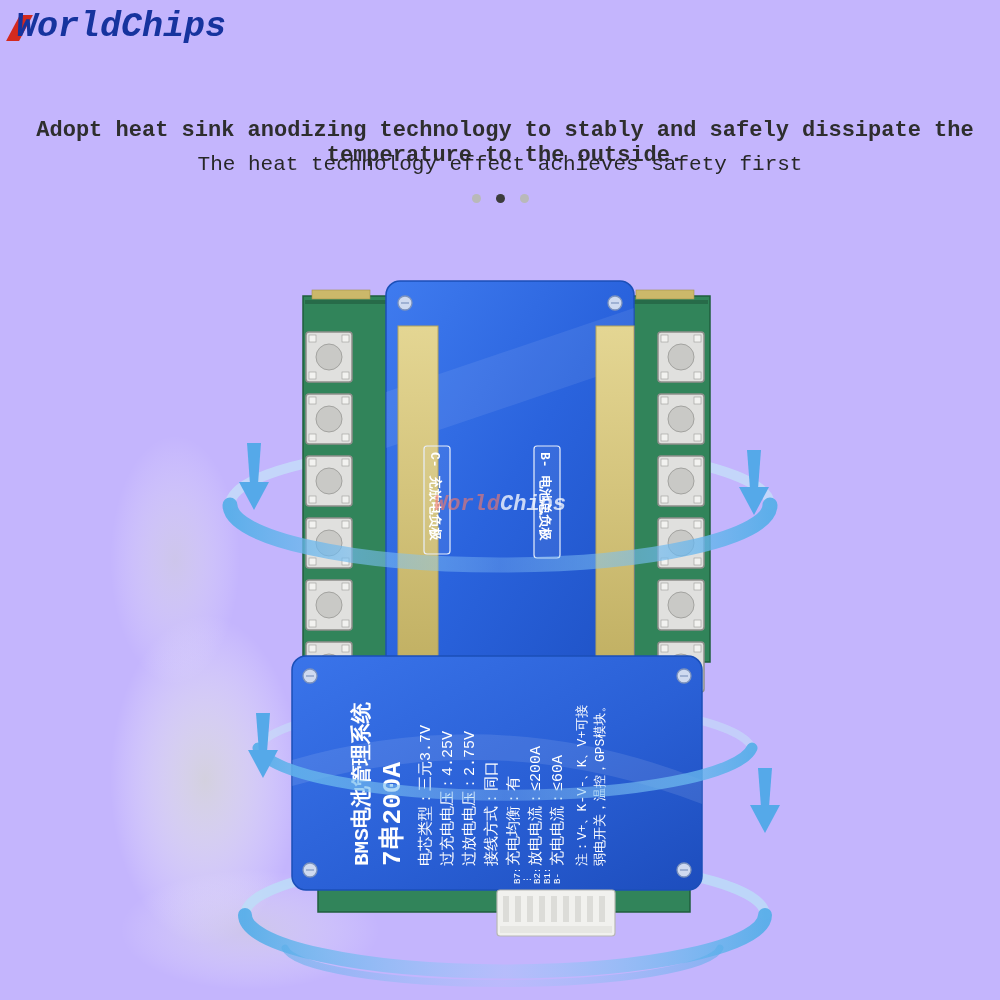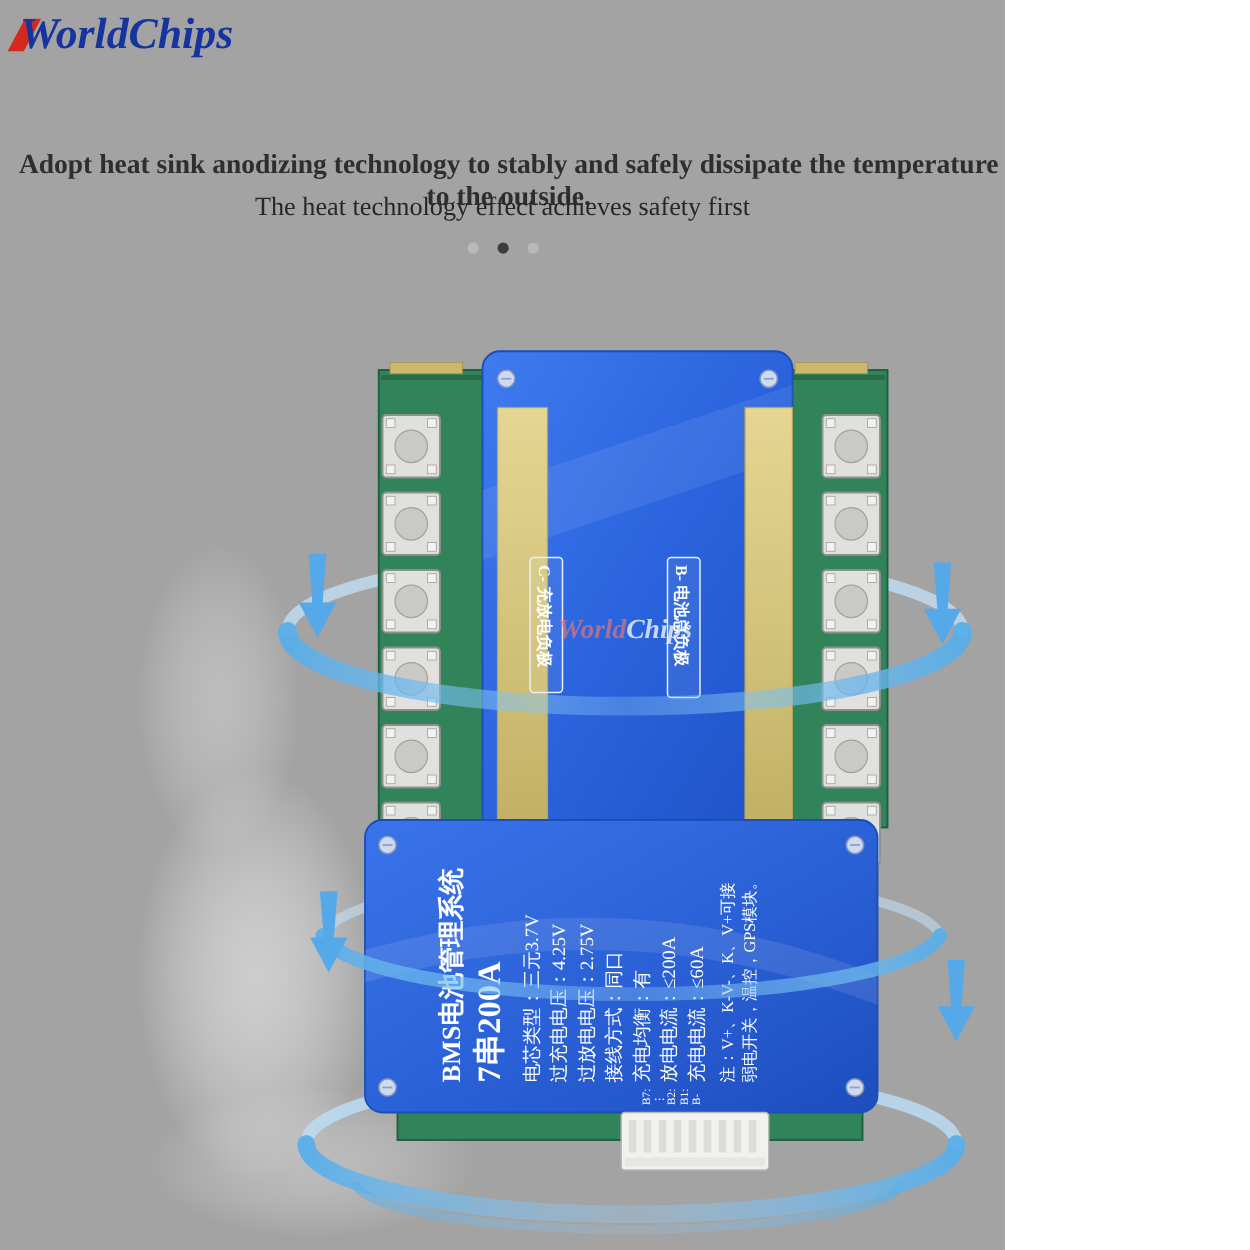--- a/index.html
+++ b/index.html
@@ -1,18 +1,18 @@
 <!DOCTYPE html>
 <html><head>
 <meta charset="utf-8">
 <style>
   html,body { margin:0; padding:0; background:#ffffff; }
   .stage {
-    position:relative; width:804px; height:1000px; background:#a3a3a3;
-    overflow:hidden; font-family:Liberation Serif, serif;
+    position:relative; width:1000px; height:1000px; background:#c4b5fd;
+    overflow:hidden; font-family:Liberation Mono, monospace;
   }
   
   .logo {
     position:absolute; top:8px; left:16px; font-size:35px; font-weight:800;
     font-style:italic; color:#16339e; letter-spacing:0px; line-height:1.1;
   }
   .logo::before {
     content:""; position:absolute; left:-3px; top:7px; width:13px; height:26px;
     background:#d42a1e; transform:skewX(-28deg); z-index:0;
   }

